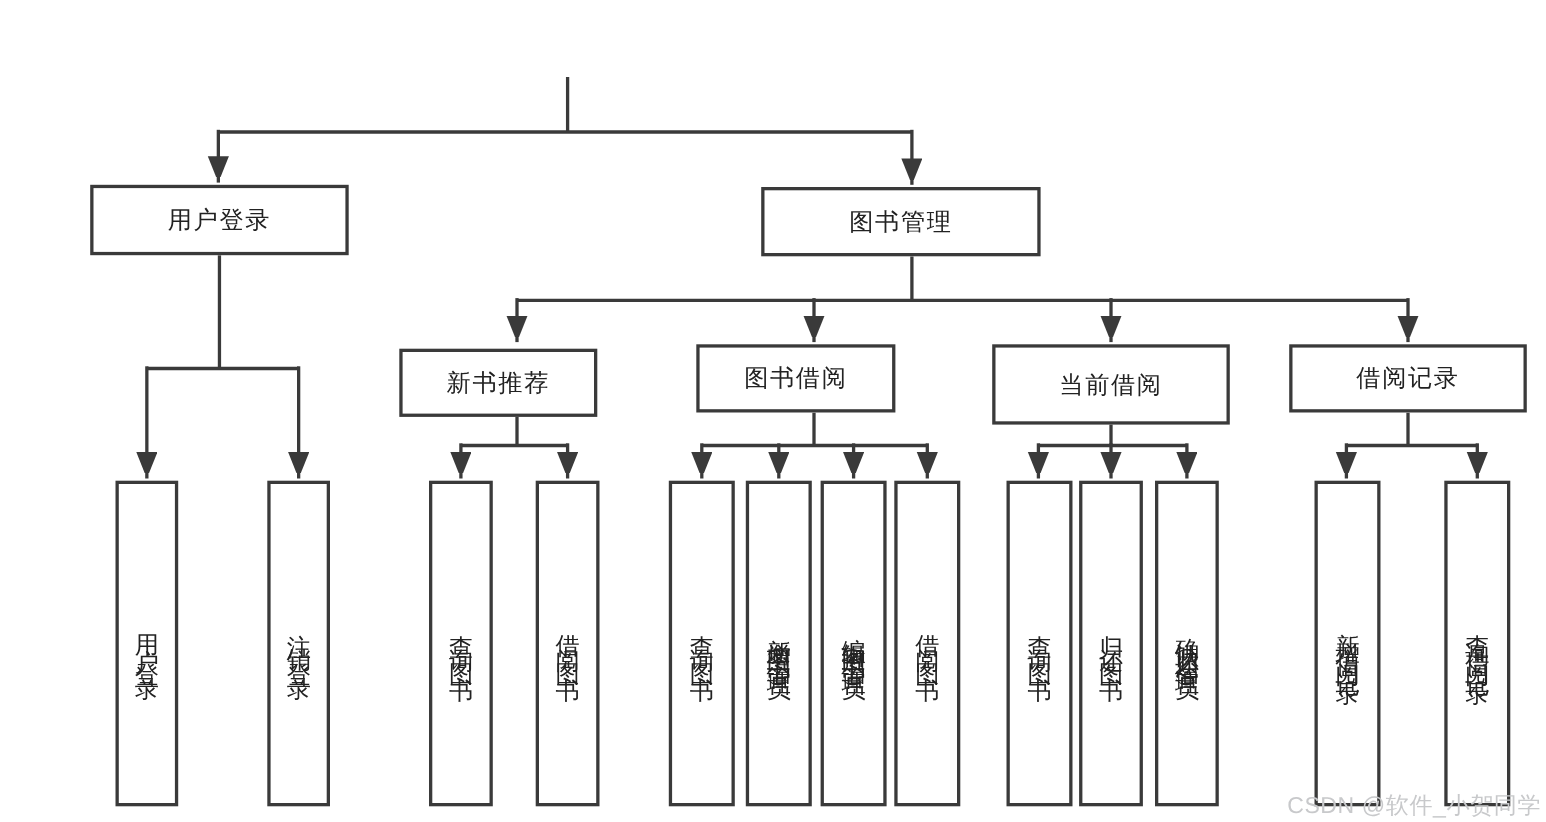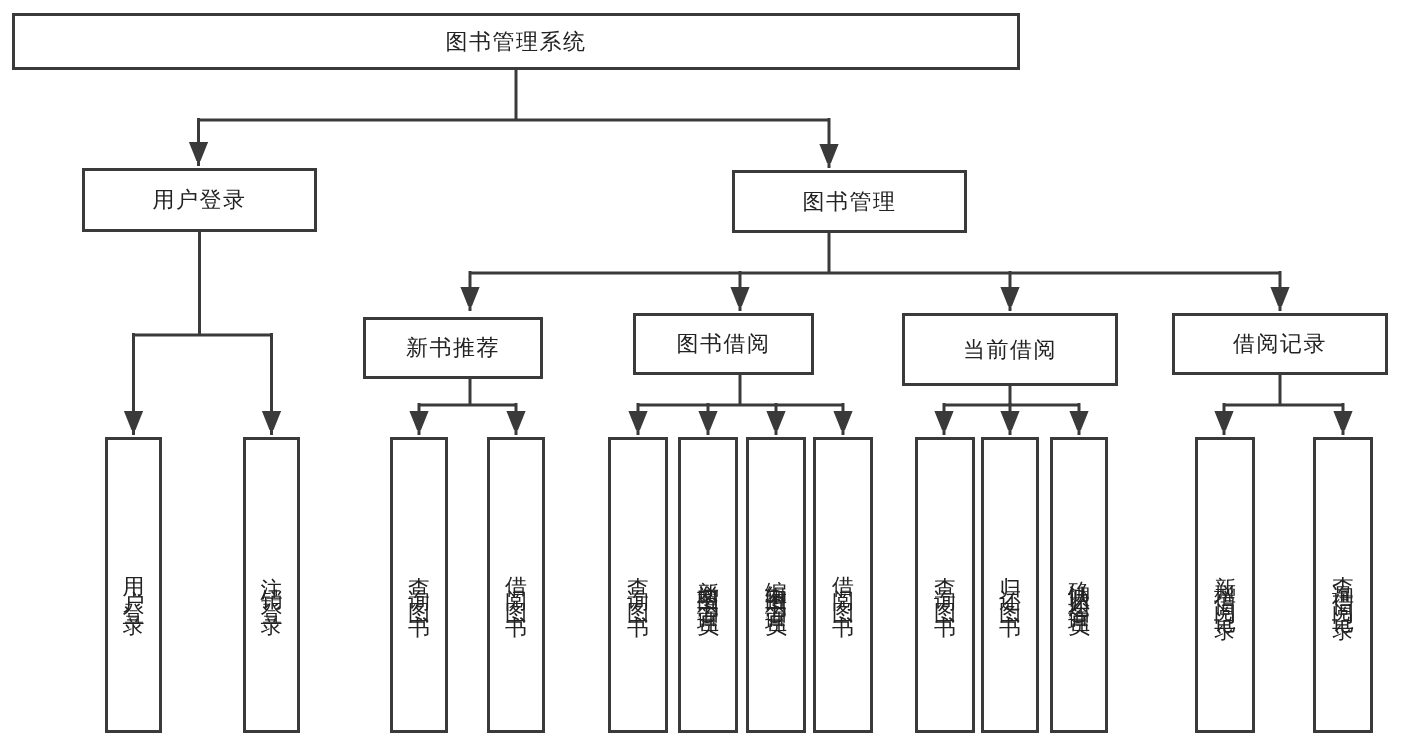--- a/index.html
+++ b/index.html
@@ -97,28 +97,25 @@
     <path class="c" d="M944,403 L944,435" marker-end="url(#arw)"></path>
     <path class="c" d="M1010,403 L1010,435" marker-end="url(#arw)"></path>
     <path class="c" d="M1079,403 L1079,435" marker-end="url(#arw)"></path>
 
     <path class="c" d="M1280,375 L1280,405"></path>
     <path class="c" d="M1224,405 L1343,405"></path>
     <path class="c" d="M1224,403 L1224,435" marker-end="url(#arw)"></path>
     <path class="c" d="M1343,403 L1343,435" marker-end="url(#arw)"></path>
   </svg>
 
-  <div class="node h" style="left:12px;top:13px;width:1008px;height:57px">
-    <span class="lbl">图书管理系统</span>
-  </div>
 
   <div class="node h" style="left:82px;top:168px;width:235px;height:64px">
     <span class="lbl">用户登录</span>
   </div>
-  <div class="node h" style="left:732px;top:170px;width:235px;height:63px">
+  <div class="node h" style="left:692px;top:170px;width:254px;height:63px">
     <span class="lbl">图书管理</span>
   </div>
 
   <div class="node h" style="left:363px;top:317px;width:180px;height:62px">
     <span class="lbl">新书推荐</span>
   </div>
   <div class="node h" style="left:633px;top:313px;width:181px;height:62px">
     <span class="lbl">图书借阅</span>
   </div>
   <div class="node h" style="left:902px;top:313px;width:216px;height:73px">
@@ -165,13 +162,14 @@
     <span class="vlbl">确认归还（管理员）</span>
   </div>
 
   <div class="node v mid" style="left:1195px;top:437px;width:60px;height:296px">
     <span class="vlbl">新增借阅记录</span>
   </div>
   <div class="node v mid" style="left:1313px;top:437px;width:60px;height:296px">
     <span class="vlbl">查询借阅记录</span>
   </div>
 
+  <div id="watermark">CSDN @软件_小贺同学</div>
 </div>
 
 </body></html>

